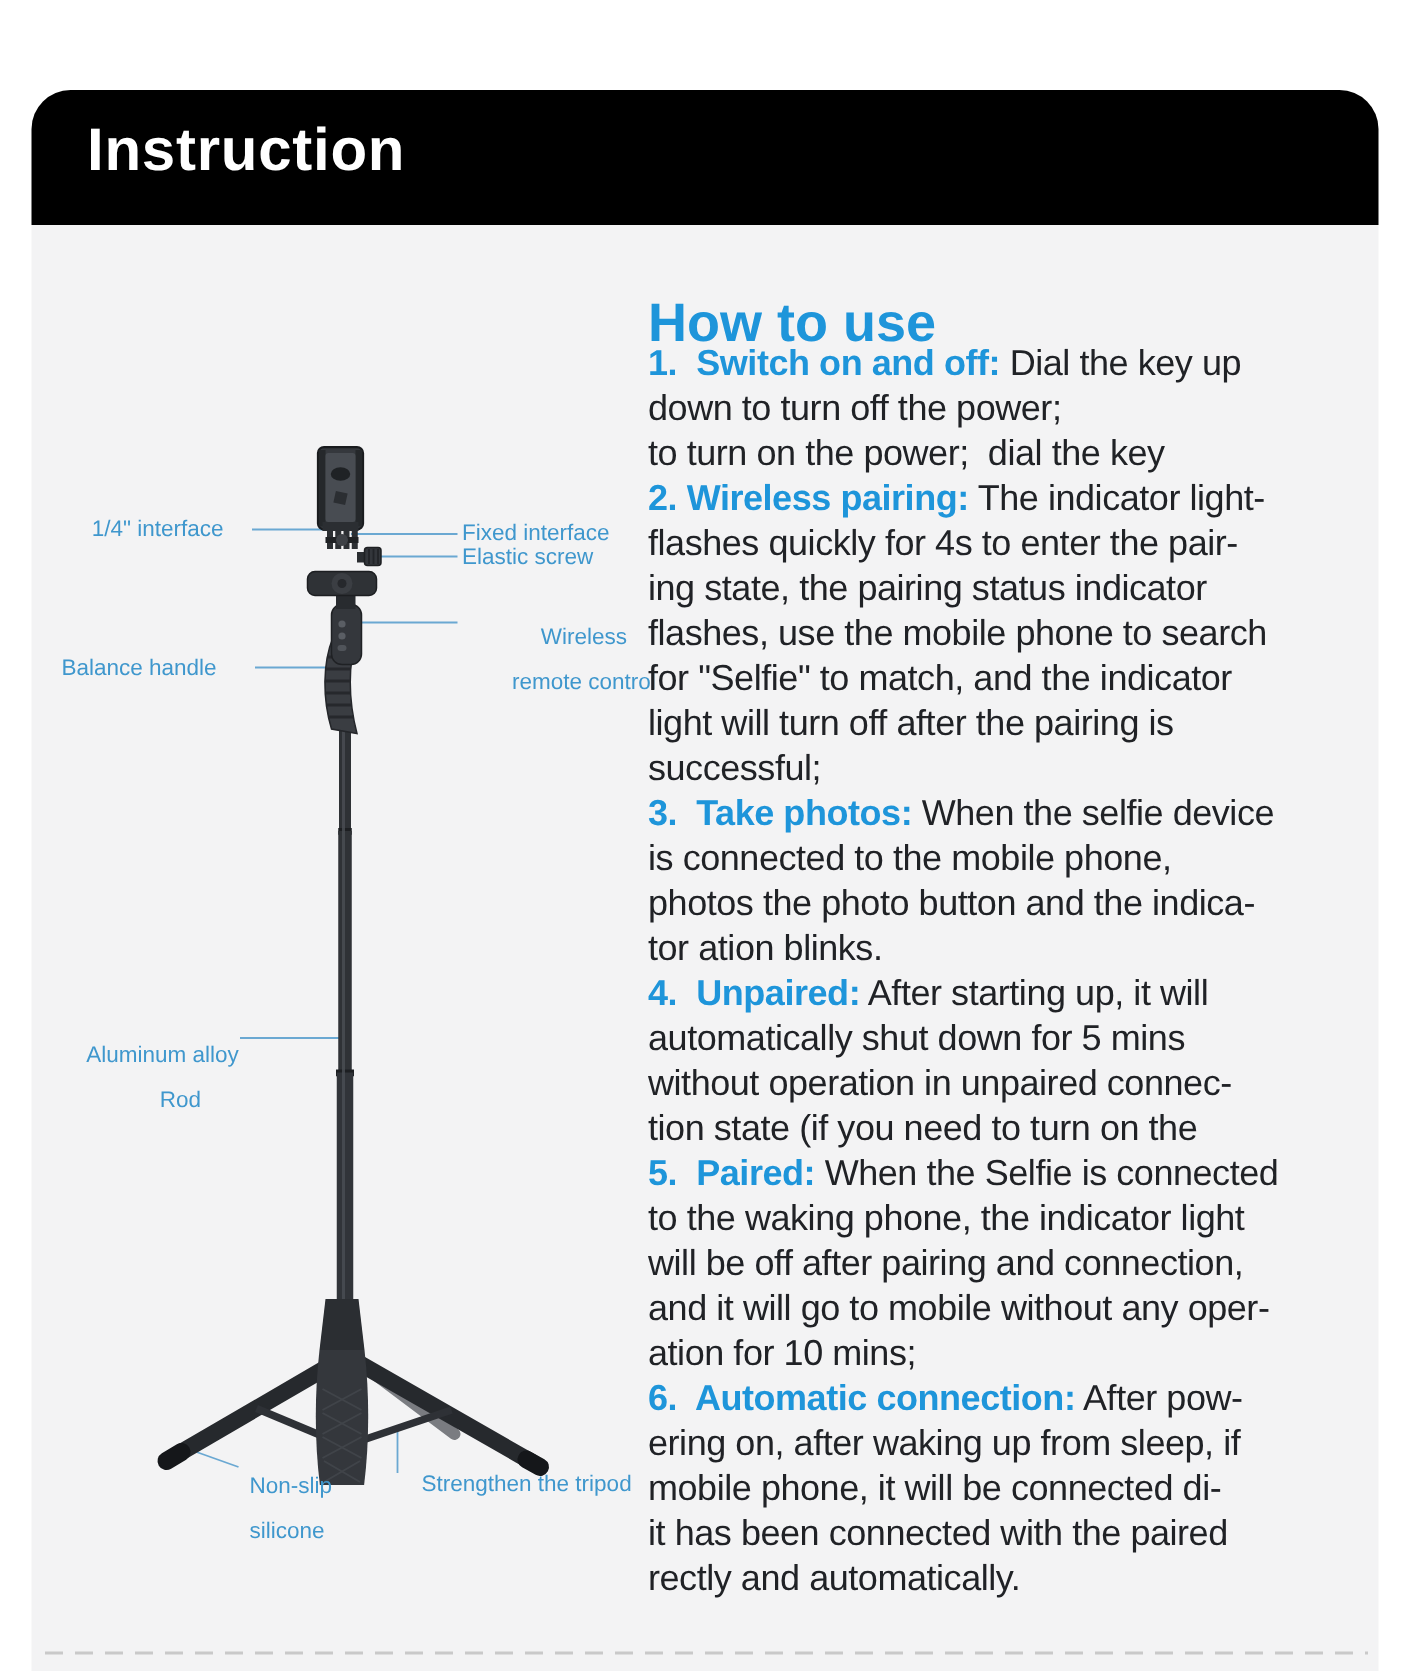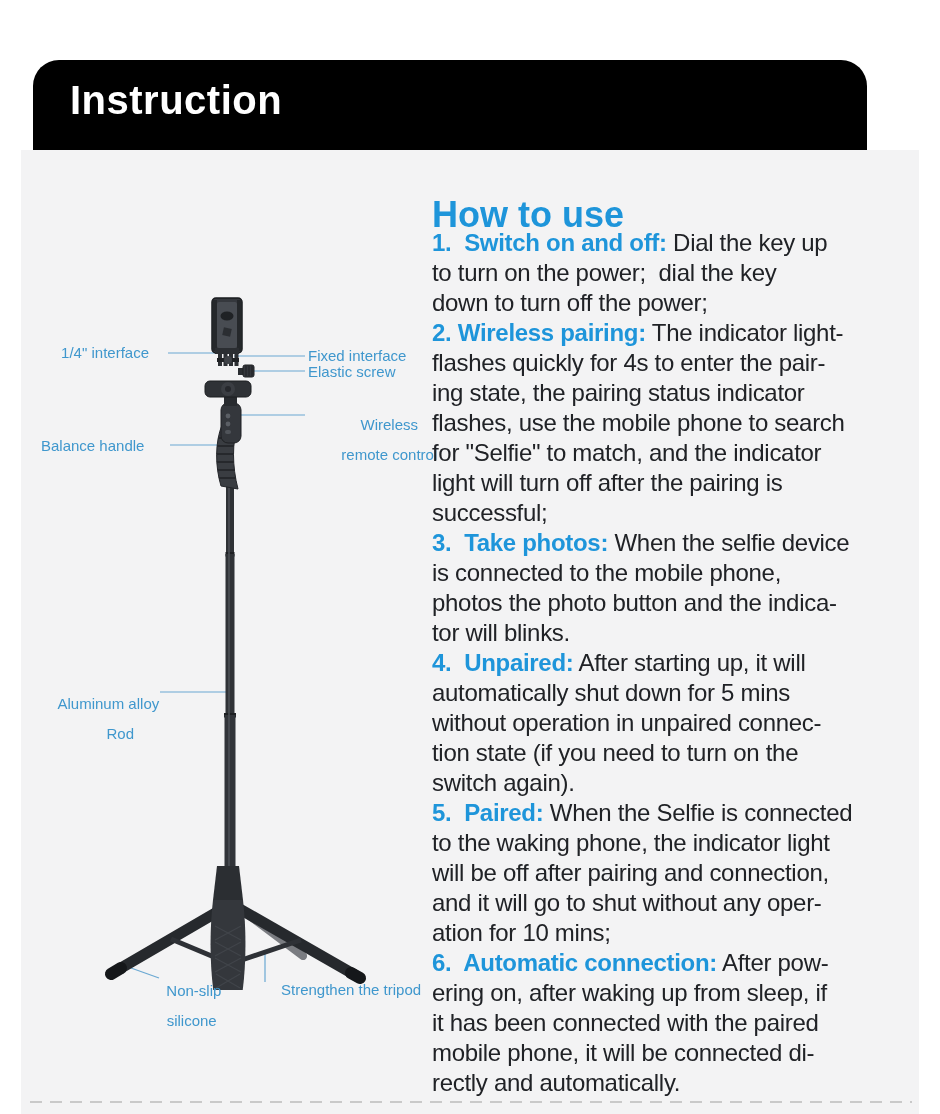--- a/index.html
+++ b/index.html
@@ -9,37 +9,37 @@
     --card-bg:#f3f3f4;
     --body-text:#202226;
     --leader-line:#6aa8d2;
     --dash-gray:#c9c9c9;
   }
   *{margin:0;padding:0;box-sizing:border-box;}
   html,body{width:940px;height:1114px;background:#ffffff;overflow:hidden;
     font-family:"Liberation Sans", sans-serif;}
   .page{position:relative;width:940px;height:1114px;background:#ffffff;}
   .card{position:absolute;left:21px;top:60px;width:898px;height:1054px;}
-  .card-header{position:relative;width:834px;height:90px;background:var(--header-bg);
-    border-radius:26px 26px 0 0;margin-left:12px;}
+  .card-header{position:relative;width:898px;height:90px;background:var(--header-bg);
+    border-radius:26px 26px 0 0;}
   .card-header h1{position:absolute;left:37px;top:18px;color:#ffffff;
     font-size:40px;font-weight:bold;letter-spacing:0.5px;}
   .card-body{position:relative;width:898px;height:964px;background:var(--card-bg);}
 
   
   .dlabel{position:absolute;color:var(--label-blue);font-size:15px;line-height:15px;
     white-space:pre;text-align:center;}
   .dlabel.two{line-height:15px;}
   .lab-quarter{left:20px;top:195px;width:108px;text-align:right;}
   .lab-fixed{left:287px;top:198px;}
   .lab-elastic{left:287px;top:214px;}
   .lab-wireless{left:287px;top:252px;}
   .lab-balance{left:20px;top:288px;width:122px;text-align:left;}
   .lab-aluminum{left:4px;top:531px;width:109px;text-align:right;}
-  .lab-nonslip{left:112px;top:818px;width:84px;text-align:center;}
+  .lab-nonslip{left:112px;top:818px;width:84px;text-align:left;}
   .lab-strengthen{left:236px;top:832px;margin-left:24px;}
 
   .diagram-svg{position:absolute;left:60px;top:140px;width:300px;height:700px;}
 
   
   .howto{position:absolute;left:411px;top:0;width:487px;}
   .howto-title{position:absolute;left:0;top:24px;color:var(--accent-blue);
     font-size:36px;font-weight:bold;margin-top:20px;}
   .howto-steps{position:absolute;left:0;top:78px;width:487px;}
   .howto-line{height:30px;line-height:30px;font-size:24px;color:var(--body-text);
@@ -183,47 +183,46 @@
       <div class="dlabel lab-nonslip two">
         <span>Non-slip</span><br>
         <span>silicone</span>
       </div>
       <div class="dlabel lab-strengthen">Strengthen the tripod</div>
 
       <div class="howto">
         <div class="howto-title">How to use</div>
         <div class="howto-steps">
             <div class="howto-line"><span class="step-label">1.  Switch on and off:</span> Dial the key up</div>
+            <div class="howto-line">down to turn off the power;</div>
             <div class="howto-line">to turn on the power;  dial the key</div>
-            <div class="howto-line">down to turn off the power;</div>
             <div class="howto-line"><span class="step-label">2. Wireless pairing:</span> The indicator light-</div>
             <div class="howto-line">flashes quickly for 4s to enter the pair-</div>
             <div class="howto-line">ing state, the pairing status indicator</div>
             <div class="howto-line">flashes, use the mobile phone to search</div>
             <div class="howto-line">for "Selfie" to match, and the indicator</div>
             <div class="howto-line">light will turn off after the pairing is</div>
             <div class="howto-line">successful;</div>
             <div class="howto-line"><span class="step-label">3.  Take photos:</span> When the selfie device</div>
             <div class="howto-line">is connected to the mobile phone,</div>
             <div class="howto-line">photos the photo button and the indica-</div>
-            <div class="howto-line">tor will blinks.</div>
+            <div class="howto-line">tor ation blinks.</div>
             <div class="howto-line"><span class="step-label">4.  Unpaired:</span> After starting up, it will</div>
             <div class="howto-line">automatically shut down for 5 mins</div>
             <div class="howto-line">without operation in unpaired connec-</div>
             <div class="howto-line">tion state (if you need to turn on the</div>
-            <div class="howto-line">switch again).</div>
             <div class="howto-line"><span class="step-label">5.  Paired:</span> When the Selfie is connected</div>
             <div class="howto-line">to the waking phone, the indicator light</div>
             <div class="howto-line">will be off after pairing and connection,</div>
-            <div class="howto-line">and it will go to shut without any oper-</div>
+            <div class="howto-line">and it will go to mobile without any oper-</div>
             <div class="howto-line">ation for 10 mins;</div>
             <div class="howto-line"><span class="step-label">6.  Automatic connection:</span> After pow-</div>
             <div class="howto-line">ering on, after waking up from sleep, if</div>
+            <div class="howto-line">mobile phone, it will be connected di-</div>
             <div class="howto-line">it has been connected with the paired</div>
-            <div class="howto-line">mobile phone, it will be connected di-</div>
             <div class="howto-line">rectly and automatically.</div>
           </div>
       </div>
 
       <div class="dashed-rule"></div>
     </div>
   </div>
 </div>
 
 </body></html>

